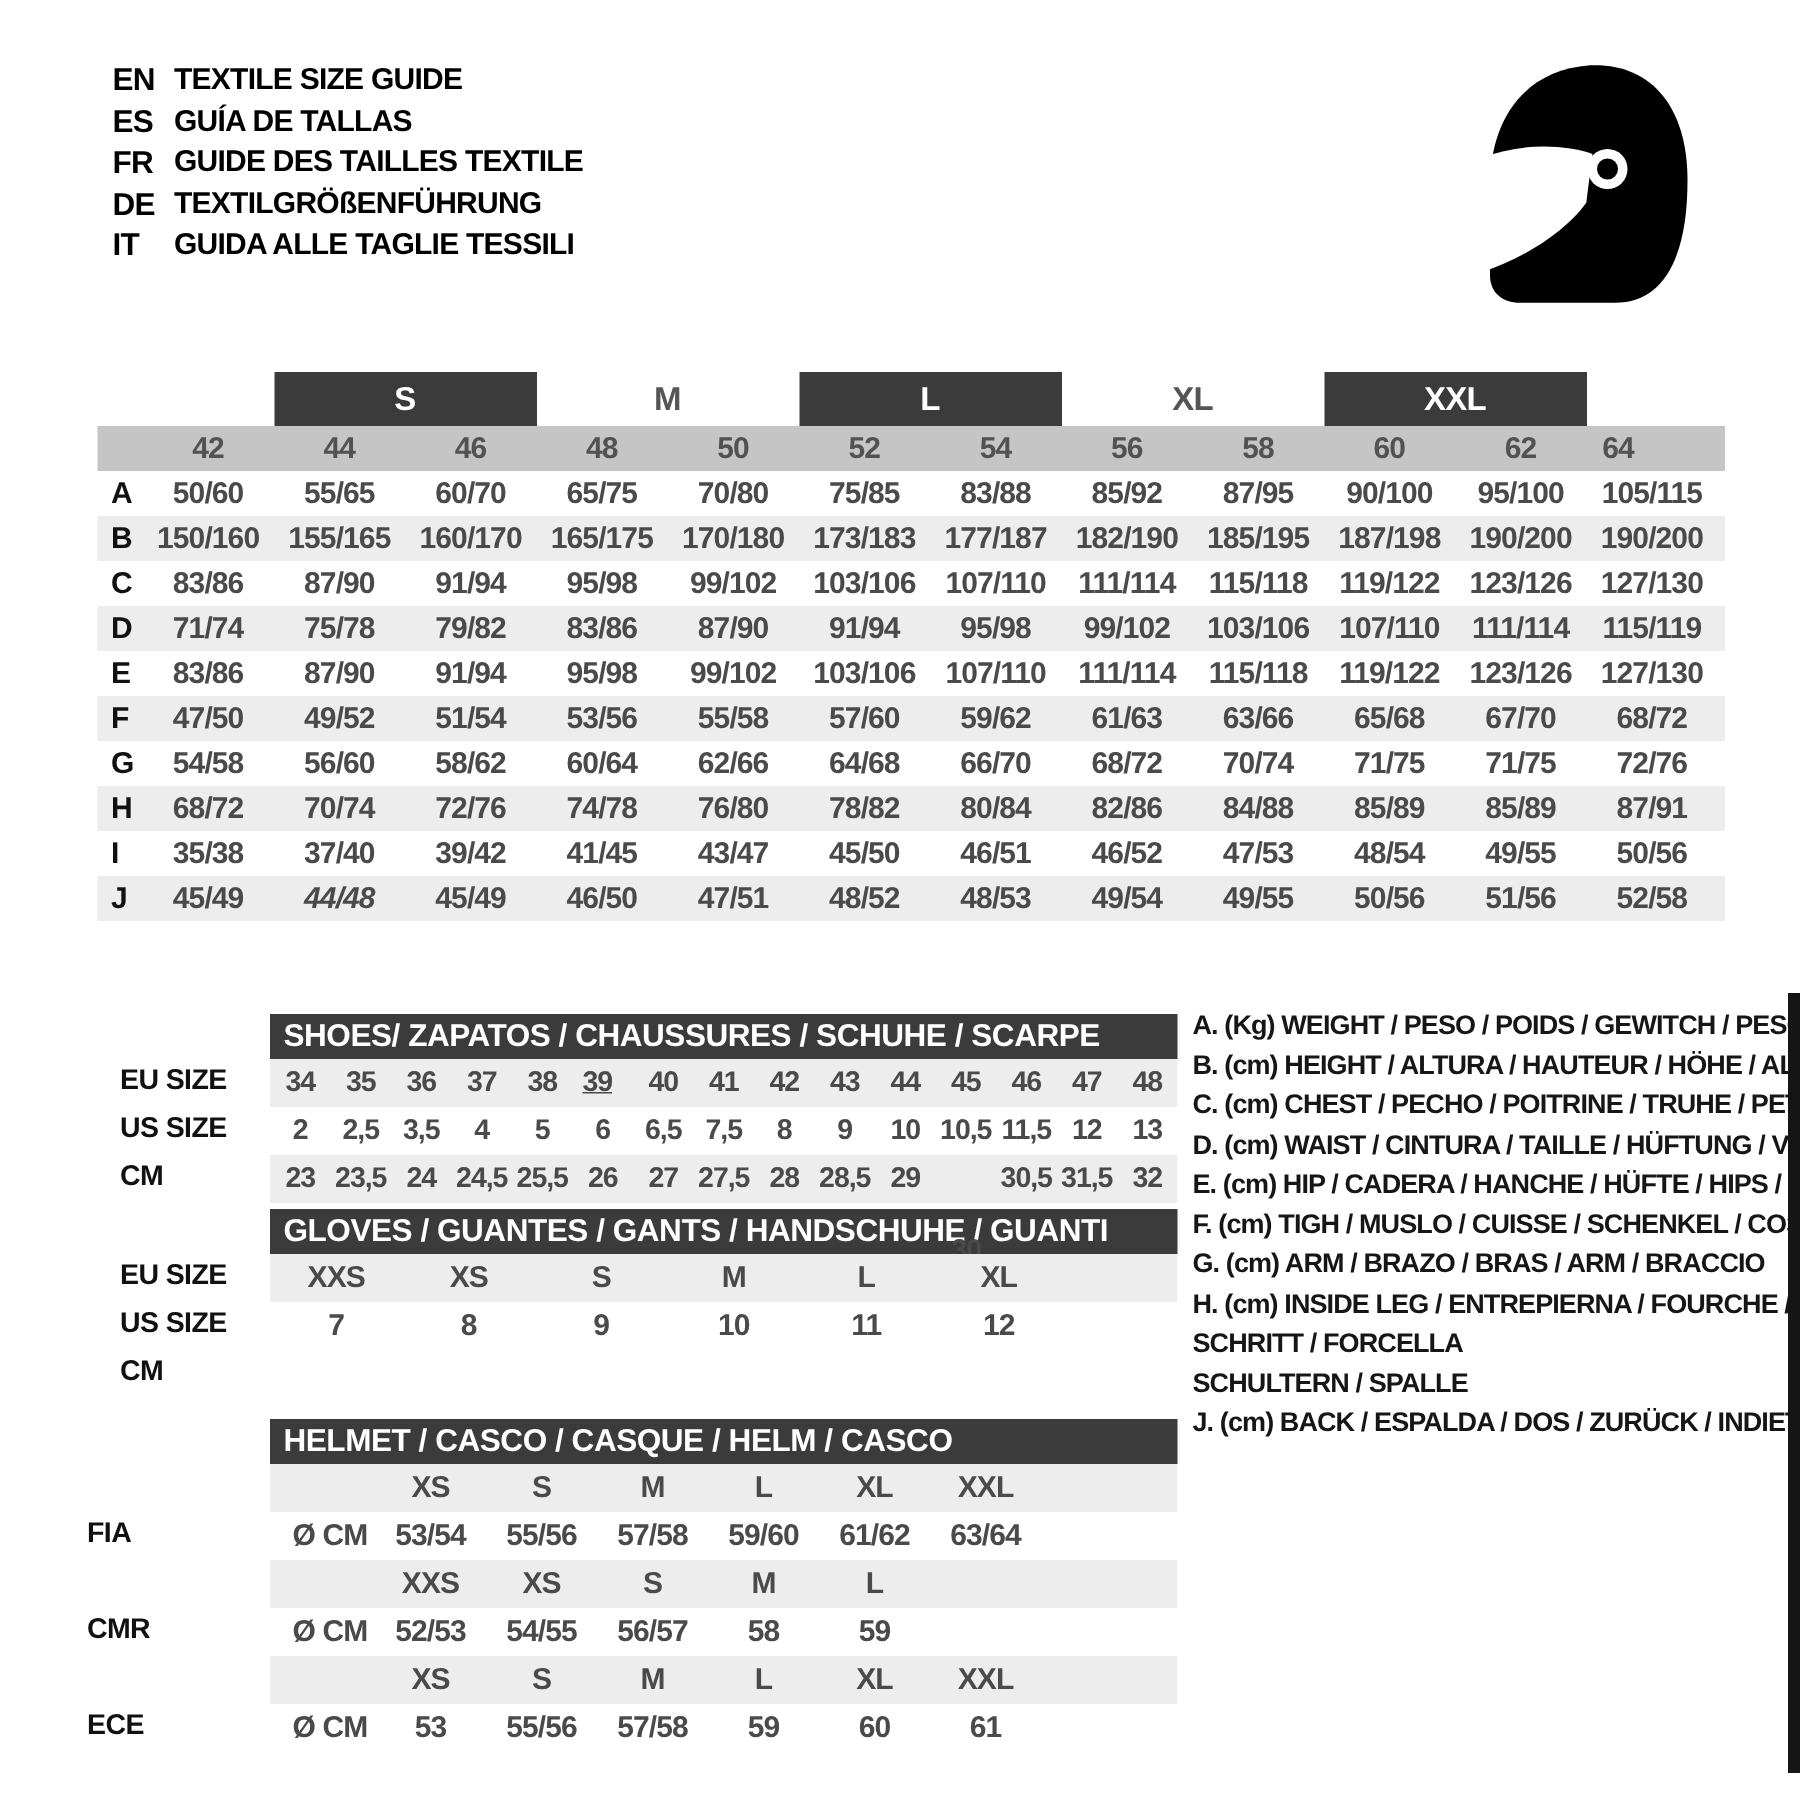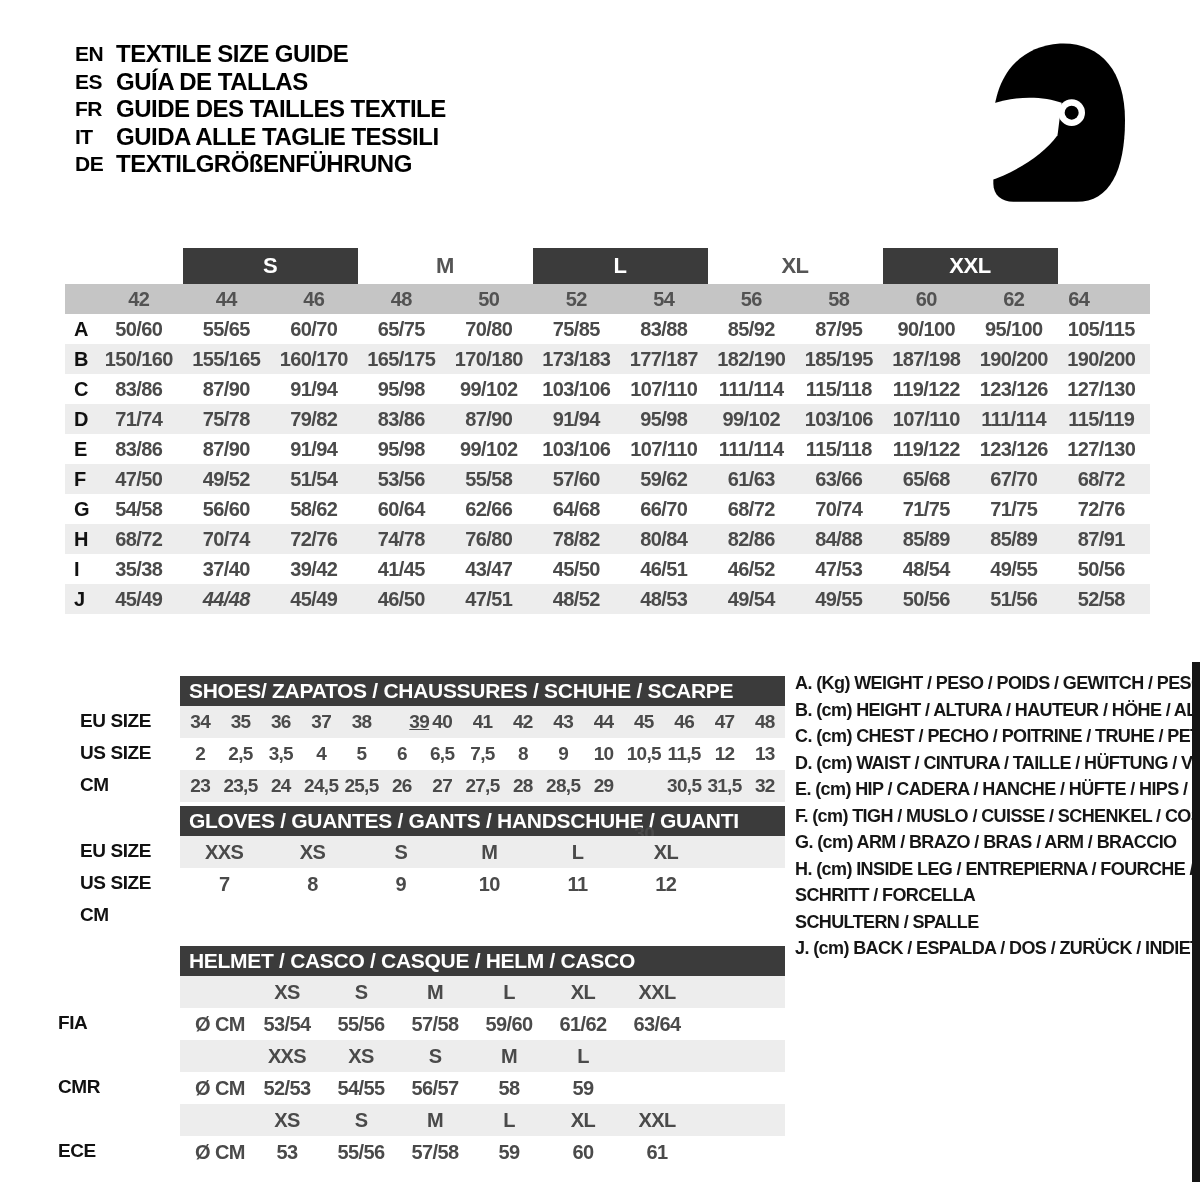--- a/index.html
+++ b/index.html
@@ -10,21 +10,21 @@
     --labtext:#111;
   }
   html,body{margin:0;padding:0;background:#fff;}
   .page{position:relative;width:1200px;height:1200px;background:#fff;overflow:hidden;
         font-family:"Liberation Sans", sans-serif;font-weight:bold;}
 
   
   .titles{position:absolute;left:75px;top:40px;}
   .title-row{display:flex;line-height:27.5px;}
   .t-code{width:41px;font-size:21px;letter-spacing:-0.5px;color:#000;}
-  .t-text{font-size:24px;letter-spacing:-0.5px;color:#000;}
+  .t-text{font-size:20px;letter-spacing:-0.5px;color:#000;}
 
   
   #main-table{position:absolute;left:65px;top:248px;width:1085px;height:368px;}
   .size-group{position:absolute;top:0;height:36px;line-height:36px;text-align:center;
               font-size:22px;letter-spacing:-0.5px;color:#555;}
   .size-group.boxed{background:var(--dark);color:#fff;}
   .strip{position:absolute;left:0;top:36px;width:1085px;height:30px;background:var(--strip);}
   .strip .cell{color:#525252;}
   .mrow{position:absolute;left:0;width:1085px;height:30px;}
   .mrow.band{background:var(--band);}
@@ -65,26 +65,26 @@
       </div>
       <div class="title-row">
         <div class="t-code">ES</div>
         <div class="t-text">GUÍA DE TALLAS</div>
       </div>
       <div class="title-row">
         <div class="t-code">FR</div>
         <div class="t-text">GUIDE DES TAILLES TEXTILE</div>
       </div>
       <div class="title-row">
+        <div class="t-code">DE</div>
+        <div class="t-text">TEXTILGRÖßENFÜHRUNG</div>
+      </div>
+      <div class="title-row">
         <div class="t-code">IT</div>
         <div class="t-text">GUIDA ALLE TAGLIE TESSILI</div>
-      </div>
-      <div class="title-row">
-        <div class="t-code">DE</div>
-        <div class="t-text">TEXTILGRÖßENFÜHRUNG</div>
       </div>
     </div>
 
   <svg class="helmet-svg" width="155" height="167" viewBox="0 0 93 100" aria-hidden="true">
     <path d="M48 2 C20 4 8 26 8 50 L8 86 C8 93 13 97 20 97 L58 97 C78 97 87 78 87 48 C87 18 72 1 48 2 Z" fill="#000"></path>
     <path d="M5 39 C20 33 38 33.5 49 37.5 L46.5 57 C38 69 20 80 5 84.5 Z" fill="#fff"></path>
     <circle cx="55" cy="43.5" r="8" fill="#fff"></circle>
     <circle cx="55" cy="43.5" r="4.2" fill="#000"></circle>
   </svg>
 
@@ -302,21 +302,21 @@
 
   <div class="edge-line"></div>
 
 <div class="sec-label" style="left: 80px; top: 710px;">EU SIZE</div>
     <div class="srow band" style="left: 180px; top: 706px; width: 605px;">
       <div class="cell shoes-cell" style="left: 0px; width: 40.33px;">34</div>
       <div class="cell shoes-cell" style="left: 40.33px; width: 40.33px;">35</div>
       <div class="cell shoes-cell" style="left: 80.67px; width: 40.33px;">36</div>
       <div class="cell shoes-cell" style="left: 121px; width: 40.33px;">37</div>
       <div class="cell shoes-cell" style="left: 161.33px; width: 40.33px;">38</div>
-      <div class="cell shoes-cell" style="left: 219px; width: 40.33px; text-decoration: underline;">39</div>
+      <div class="cell shoes-cell" style="left: 198px; width: 40.33px; text-decoration: underline;">39</div>
       <div class="cell shoes-cell" style="left: 242px; width: 40.33px;">40</div>
       <div class="cell shoes-cell" style="left: 282.33px; width: 40.33px;">41</div>
       <div class="cell shoes-cell" style="left: 322.67px; width: 40.33px;">42</div>
       <div class="cell shoes-cell" style="left: 363px; width: 40.33px;">43</div>
       <div class="cell shoes-cell" style="left: 403.33px; width: 40.33px;">44</div>
       <div class="cell shoes-cell" style="left: 443.67px; width: 40.33px;">45</div>
       <div class="cell shoes-cell" style="left: 484px; width: 40.33px;">46</div>
       <div class="cell shoes-cell" style="left: 524.33px; width: 40.33px;">47</div>
       <div class="cell shoes-cell" style="left: 564.67px; width: 40.33px;">48</div>
     </div>

